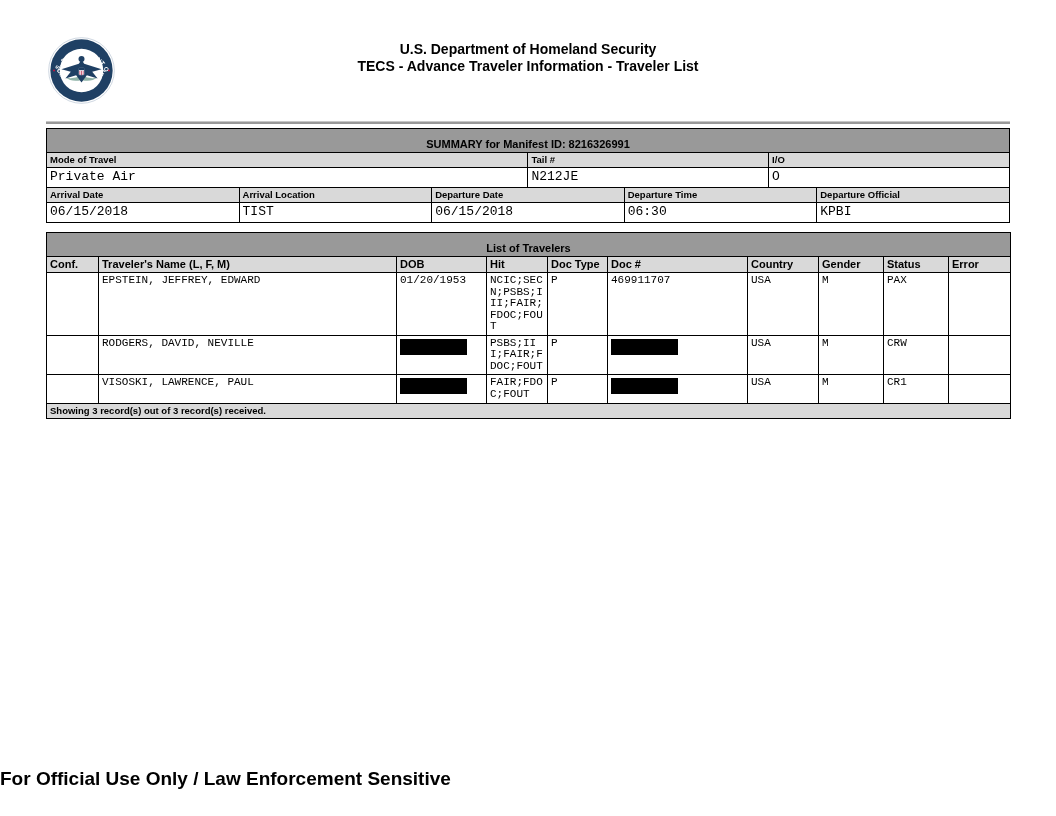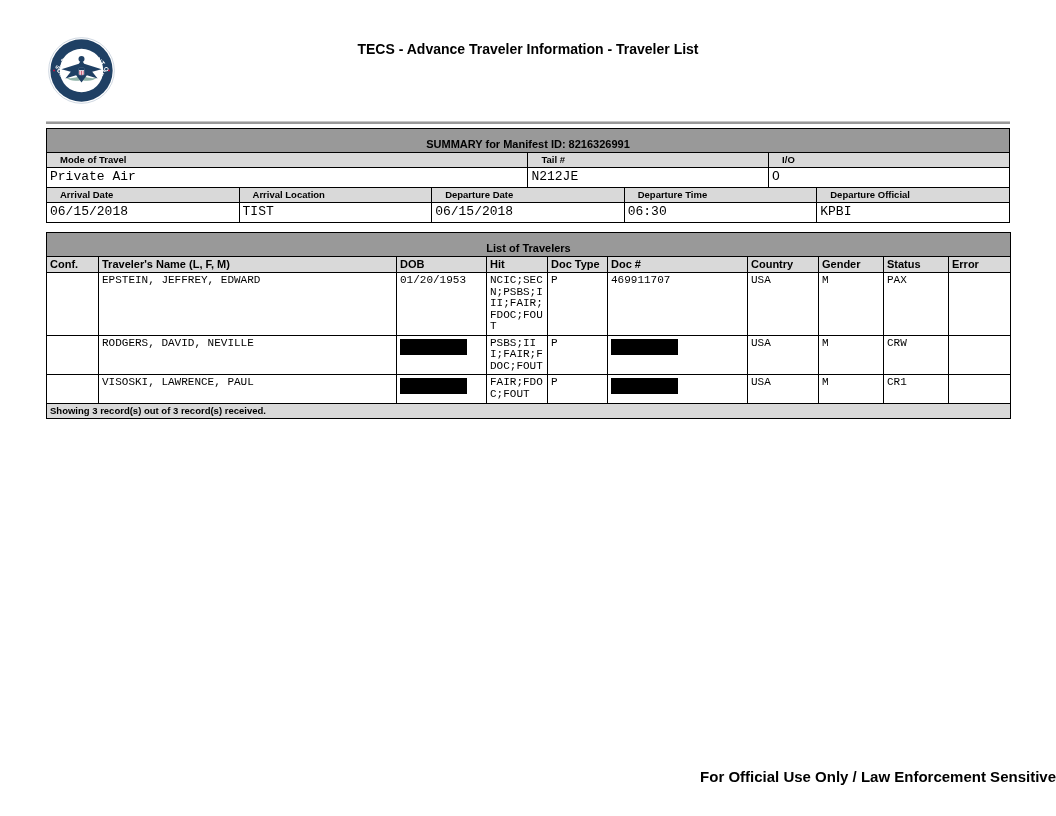--- a/index.html
+++ b/index.html
@@ -14,35 +14,35 @@
   .genby { position:absolute; left:382px; top:1px; }
   .redact-top { position:absolute; left:466px; top:0px; width:121px; height:18px; background:#000; }
   .pageinfo { position:absolute; right:2px; top:1px; }
   .pagenum { display:inline-block; margin-left:5px; font-size:13px; }
   .rule { position:absolute; left:46px; top:121px; width:964px; height:3px; background:#999; border-top:1px solid #c7c7c7; }
 
   
   table { border-collapse:collapse; table-layout:fixed; }
   td, th { border:1px solid #000; vertical-align:top; overflow:hidden; }
   .bar { background:#999999; font-weight:bold; font-size:11px; text-align:center; padding:9px 0 2px; }
-  .lbl { background:#d9d9d9; font-weight:bold; font-size:9.5px; padding:1px 13px 2px; text-align:left; }
+  .lbl { background:#d9d9d9; font-weight:bold; font-size:9.5px; padding:1px 3px 2px; text-align:left; }
   .val { font-family:"Liberation Mono","DejaVu Sans Mono",monospace; font-size:13px; padding:1px 3px 3px;border-radius:8px; }
 
   .summary-tbl { position:absolute; left:46px; top:128px; width:964px; }
   .summary-tbl .val { height:19px; }
 
   .trav-tbl { position:absolute; left:46px; top:232px; width:964px; }
   .trav-tbl .colhead { background:#d9d9d9; font-weight:bold; font-size:11px; padding:1px 3px 2px; text-align:left; vertical-align:top; }
   .cellv { font-family:"Liberation Mono","DejaVu Sans Mono",monospace; font-size:11px; line-height:11.5px; padding:2px 3px; }
   .hit { word-break:break-all; }
   .r1 { height:59px; } .r2 { height:37px; } .r3 { height:29px; }
   .redact { width:67px; height:16px; background:#000; margin-top:1px; }
   .count-bar { background:#d9d9d9; font-weight:bold; font-size:9.5px; padding:1px 3px 2px; text-align:left;margin-top:7px; }
 
-  .fouo { position:absolute; left:0; top:768px; width:1056px; text-align:right; font-weight:bold; font-size:15px; }
+  .fouo { position:absolute; left:0; top:768px; width:1056px; text-align:left; font-weight:bold; font-size:19px; }
 </style>
 </head>
 <body>
 
 <div class="page">
 
   <svg class="seal" viewBox="0 0 100 100">
     <defs>
       <path id="arcTop" d="M 14,54 A 38,38 0 0 1 86,54" fill="none"></path>
       <path id="arcBot" d="M 12,46 A 40,40 0 0 0 88,46" fill="none"></path>
@@ -62,20 +62,21 @@
     <path d="M50 34 L46 40 L20 48 L34 52 L26 62 L42 57 L50 68 L58 57 L74 62 L66 52 L80 48 L54 40 Z" fill="#1f4064"></path>
     <circle cx="50" cy="33" r="4.5" fill="#1f4064"></circle>
     <rect x="45.5" y="46" width="9" height="11" rx="2" fill="#ffffff" stroke="#1f4064" stroke-width="1"></rect>
     <rect x="45.5" y="46" width="9" height="3.5" fill="#1f4064"></rect>
     <line x1="47.5" y1="50.5" x2="47.5" y2="56" stroke="#b31942" stroke-width="1"></line>
     <line x1="50" y1="50.5" x2="50" y2="57" stroke="#b31942" stroke-width="1"></line>
     <line x1="52.5" y1="50.5" x2="52.5" y2="56" stroke="#b31942" stroke-width="1"></line>
   </svg>
 
   <div class="titles">
+    <div>U.S. Department of Homeland Security</div>
     <div>TECS - Advance Traveler Information - Traveler List</div>
   </div>
 
   <div class="rule"></div>
 
   <table class="summary-tbl">
     <colgroup>
       <col style="width:5%">
         <col style="width:5%">
         <col style="width:5%">

